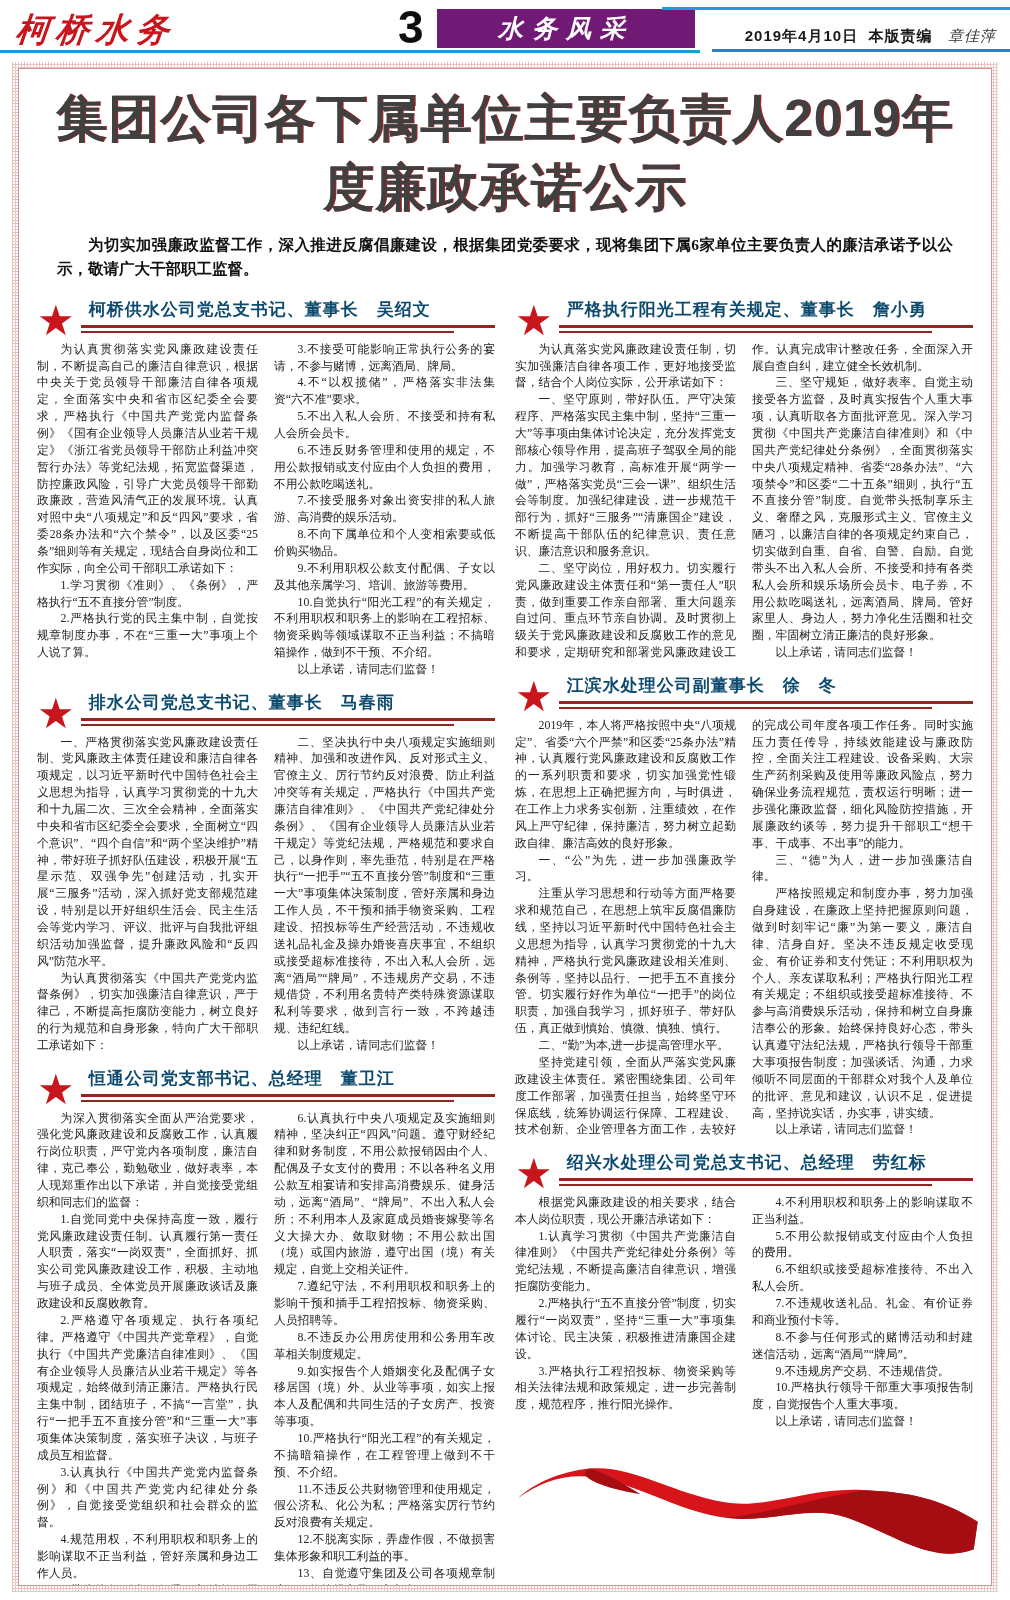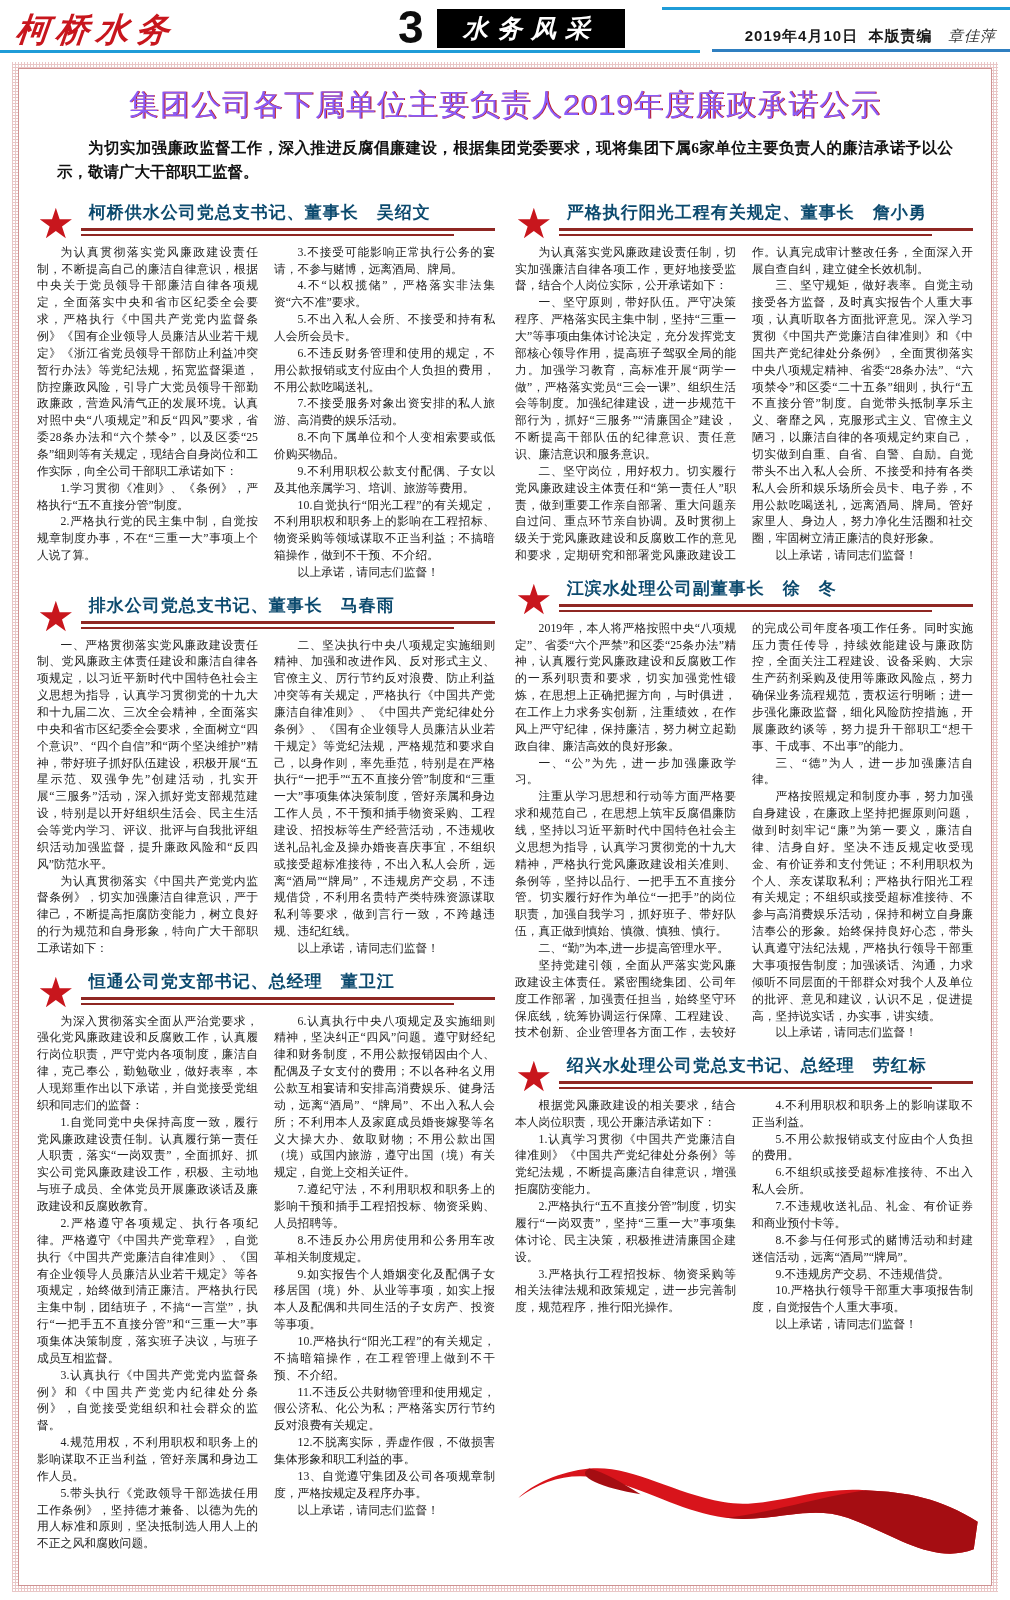--- a/index.html
+++ b/index.html
@@ -14,22 +14,22 @@
     position:absolute; left:16px; top:8px;
     font-family:"DejaVu Serif", serif; font-style:italic; font-weight:bold;
     font-size:33px; color:#c8161d; letter-spacing:7px; transform:skewX(-6deg);
   }
   .left-rule { position:absolute; bottom:9px; left:0; width:700px; height:3px; background:#1f9cd8; }
   .page-num {
     position:absolute; left:398px; top:0px;
     font-family:"Liberation Sans", sans-serif; font-weight:bold; font-size:46px; color:#0d0d0d;
   }
   .section-box {
-    position:absolute; left:437px; top:9px; width:188px; height:39px;
-    background:#000000; color:#fff; text-align:center; line-height:39px;
+    position:absolute; left:437px; top:9px; width:258px; height:39px;
+    background:#701a75; color:#fff; text-align:center; line-height:39px;
     font-family:"DejaVu Serif", serif; font-style:italic; font-weight:bold;
     font-size:25px; letter-spacing:9px;
   }
   .top-right-rule { position:absolute; top:7px; left:662px; right:0; height:3px; background:#1f9cd8; }
   .date-rule { position:absolute; bottom:10px; left:712px; right:0; height:3px; background:#2f7fc0; }
   .dateline {
     position:absolute; right:14px; bottom:16px; font-size:15px; font-weight:bold;
     font-family:"Liberation Sans", sans-serif; letter-spacing:1px;
   }
   .dateline .editor-name { font-family:"DejaVu Serif", serif; font-style:italic; font-weight:normal; color:#333; }
@@ -40,22 +40,22 @@
       repeating-linear-gradient(0deg,  #e9c6c6 0 1px, transparent 1px 3px),
       repeating-linear-gradient(90deg, #e9c6c6 0 1px, transparent 1px 3px);
   }
   .frame-inner {
     background:#fff; border:1px solid #cf9292; height:100%;
     padding:4px 12px 8px; position:relative; overflow:hidden;
   }
   
   .headline {
     margin:12px 0 10px; text-align:center;
-    font-family:"Liberation Sans", sans-serif; font-weight:normal;
-    font-size:30px; letter-spacing:1px; color:#8b5cf6;
+    font-family:"Liberation Sans", sans-serif; font-weight:bold;
+    font-size:51px; letter-spacing:1px; color:#404040;
     text-shadow:1px 0 0 #c0181e;
   }
   .intro {
     margin:0 26px 12px; font-size:15.5px; font-weight:bold;
     line-height:1.55; text-indent:2em; text-align:justify; color:#111;
   }
   
   .grid { display:grid; grid-template-columns:1fr 1fr; column-gap:20px; padding:0 6px; }
   .col { min-width:0; }
   .section { margin-bottom:12px; }

